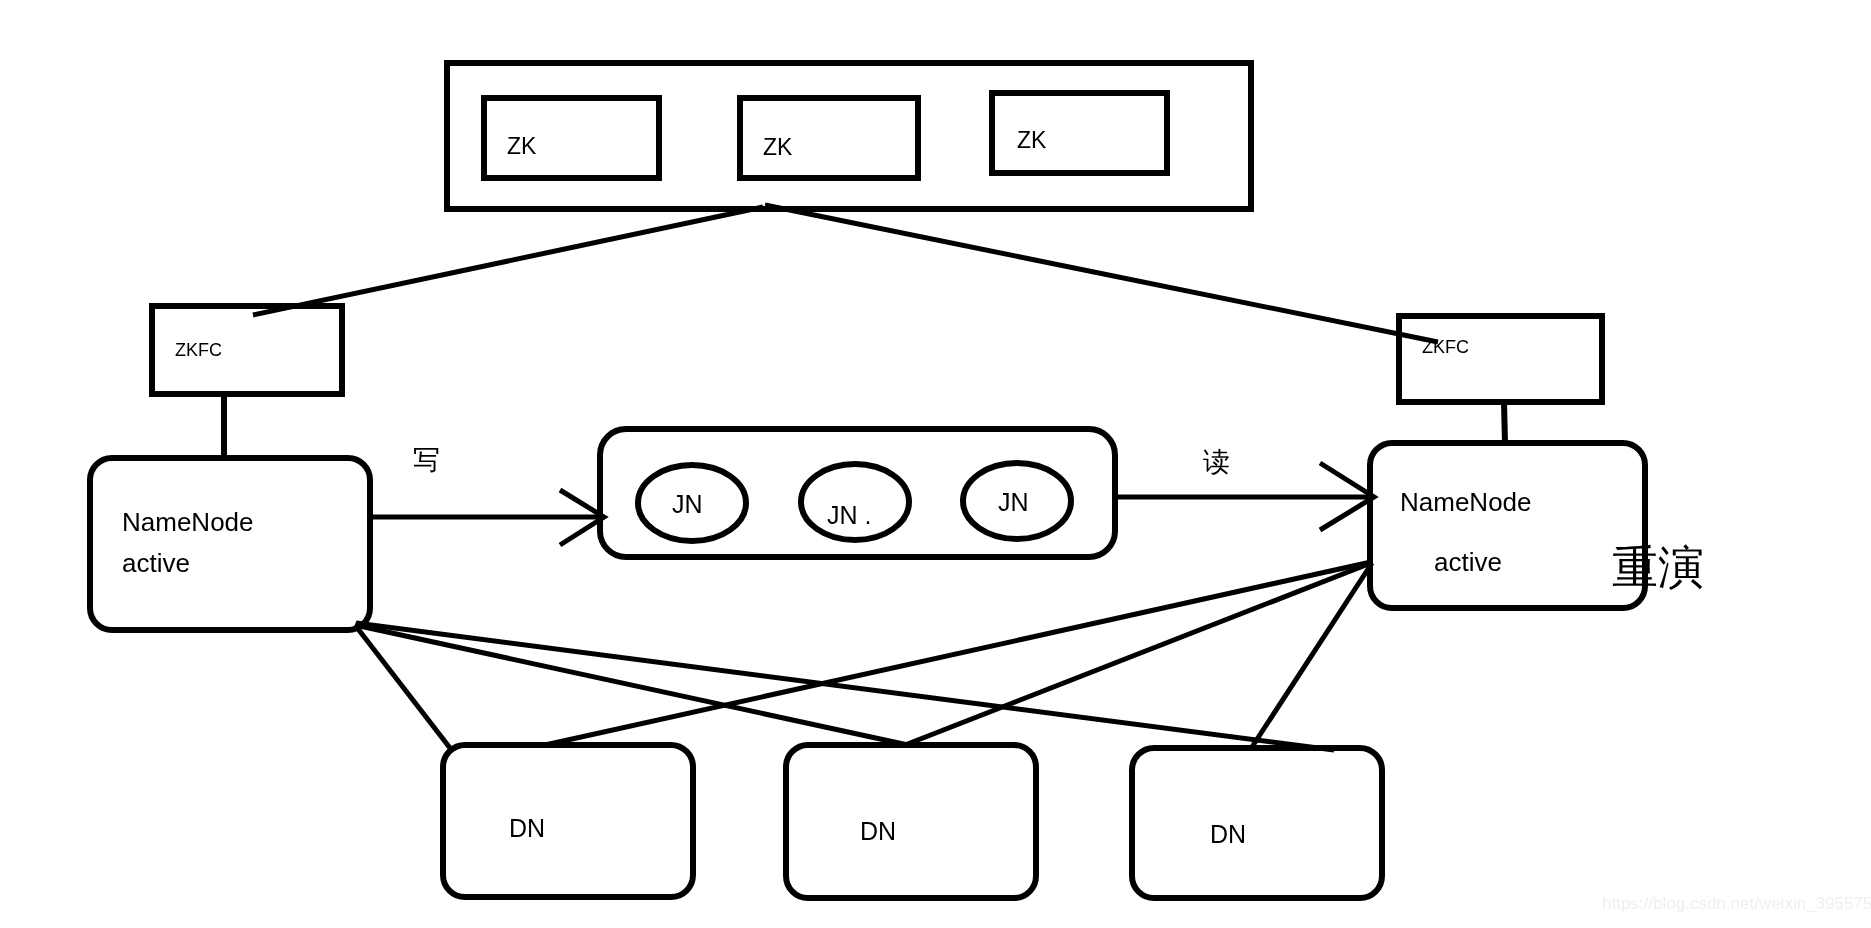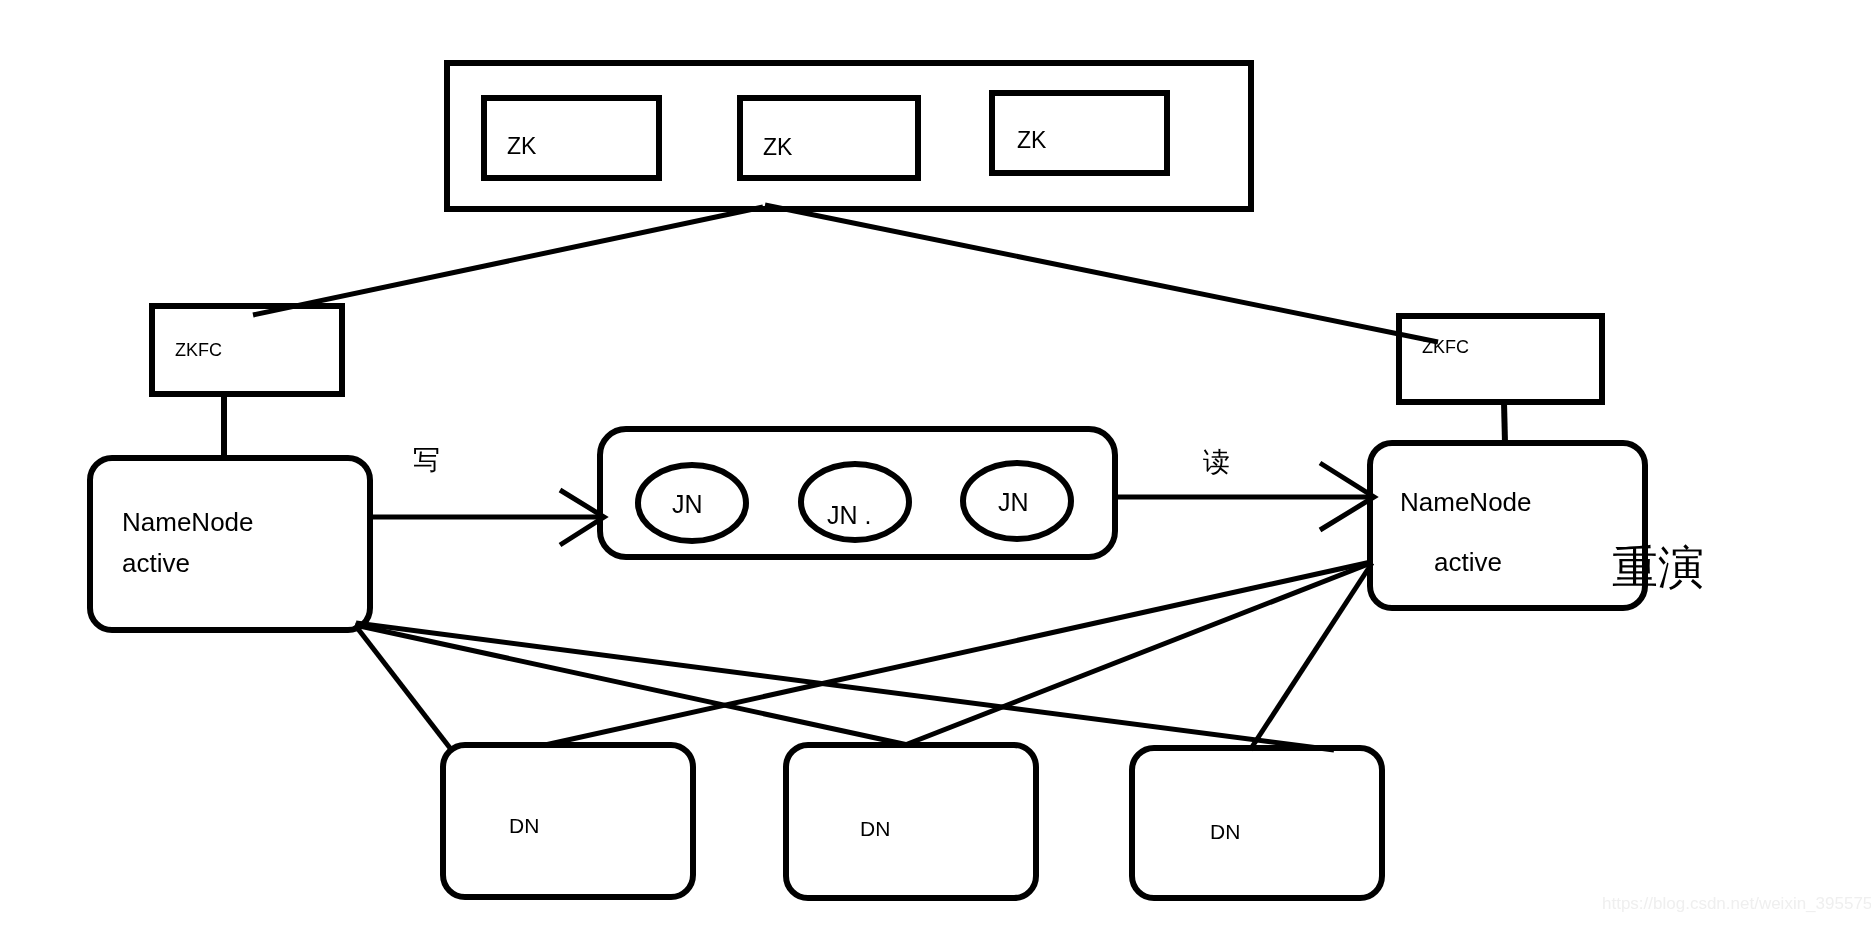--- a/index.html
+++ b/index.html
@@ -27,21 +27,21 @@
   .node-label {
     position: absolute;
     color: #000000;
     white-space: pre;
     pointer-events: none;
   }
   .lbl-zk      { font-size: 23px; }
   .lbl-zkfc    { font-size: 18px; }
   .lbl-nn      { font-size: 26px; }
   .lbl-jn      { font-size: 25px; text-align: right; }
-  .lbl-dn      { font-size: 21px; }
+  .lbl-dn      { font-size: 25px; }
   .lbl-cn      { font-size: 27px; }
   .lbl-big-cn  { font-size: 46px; }
   .watermark {
     position: absolute;
     font-size: 17px;
     color: #efefef;
     white-space: pre;
   }
 </style>
 </head>

